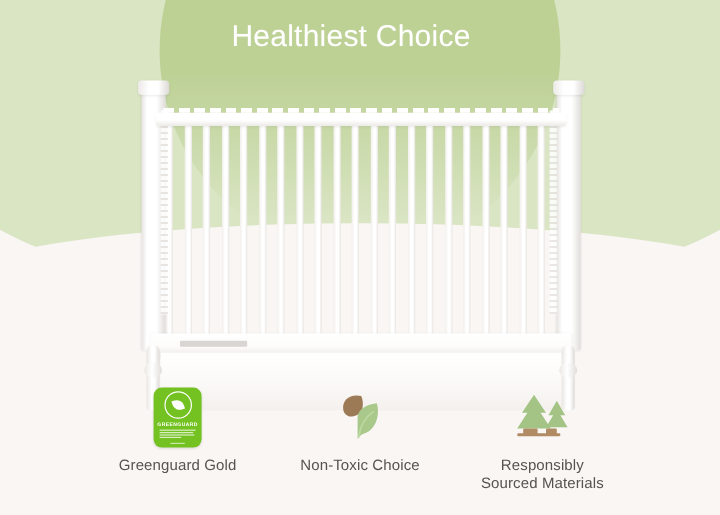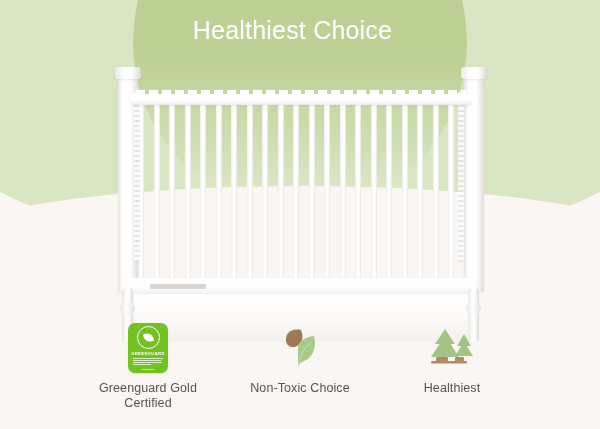--- a/index.html
+++ b/index.html
@@ -260,21 +260,20 @@
             <i></i>
               <i></i>
               <i></i>
               <i></i>
           </div>
           <div class="gg-foot"></div>
         </div>
       </div>
       <div class="caption">
         <div>Greenguard Gold</div>
-        <div>Certified</div>
       </div>
     </div>
 
     <div class="feature">
       <div class="icon-wrap">
         <svg width="48" height="48" viewBox="0 0 48 48">
           <path d="M25 6 C16 4 9 9 10 17 C11 24 19 25 24 20 C27 17 27 10 25 6 Z" fill="#9c7a56"></path>
           <path d="M22 42 L22 24 C22 18 28 13 38 12 C41 22 37 34 28 37 C25 38 23 40 22 42 Z" fill="#a8c98a"></path>
           <path d="M23 40 C24 31 28 24 35 19" stroke="#bdd9a3" stroke-width="1.4" fill="none" stroke-linecap="round"></path>
         </svg>
@@ -292,18 +291,19 @@
           <path d="M40 10 L33 22 L37 22 L31 32 L49 32 L43 22 L47 22 Z" fill="#a4c486"></path>
 
           <path d="M21 5 L11 20 L15.5 20 L7 33 L35 33 L26.5 20 L31 20 Z" fill="#a4c486"></path>
 
           <rect x="12" y="33" width="12" height="5" rx="1.2" fill="#b08b63"></rect>
           <rect x="31" y="33" width="9" height="5" rx="1.2" fill="#b08b63"></rect>
           <rect x="7" y="37" width="36" height="2.6" rx="1.2" fill="#b08b63"></rect>
         </svg>
       </div>
       <div class="caption">
-        <div>Healthiest</div>
+        <div>Responsibly</div>
+        <div>Sourced Materials</div>
       </div>
     </div>
 
   </div>
 </div>
 
 </body></html>

